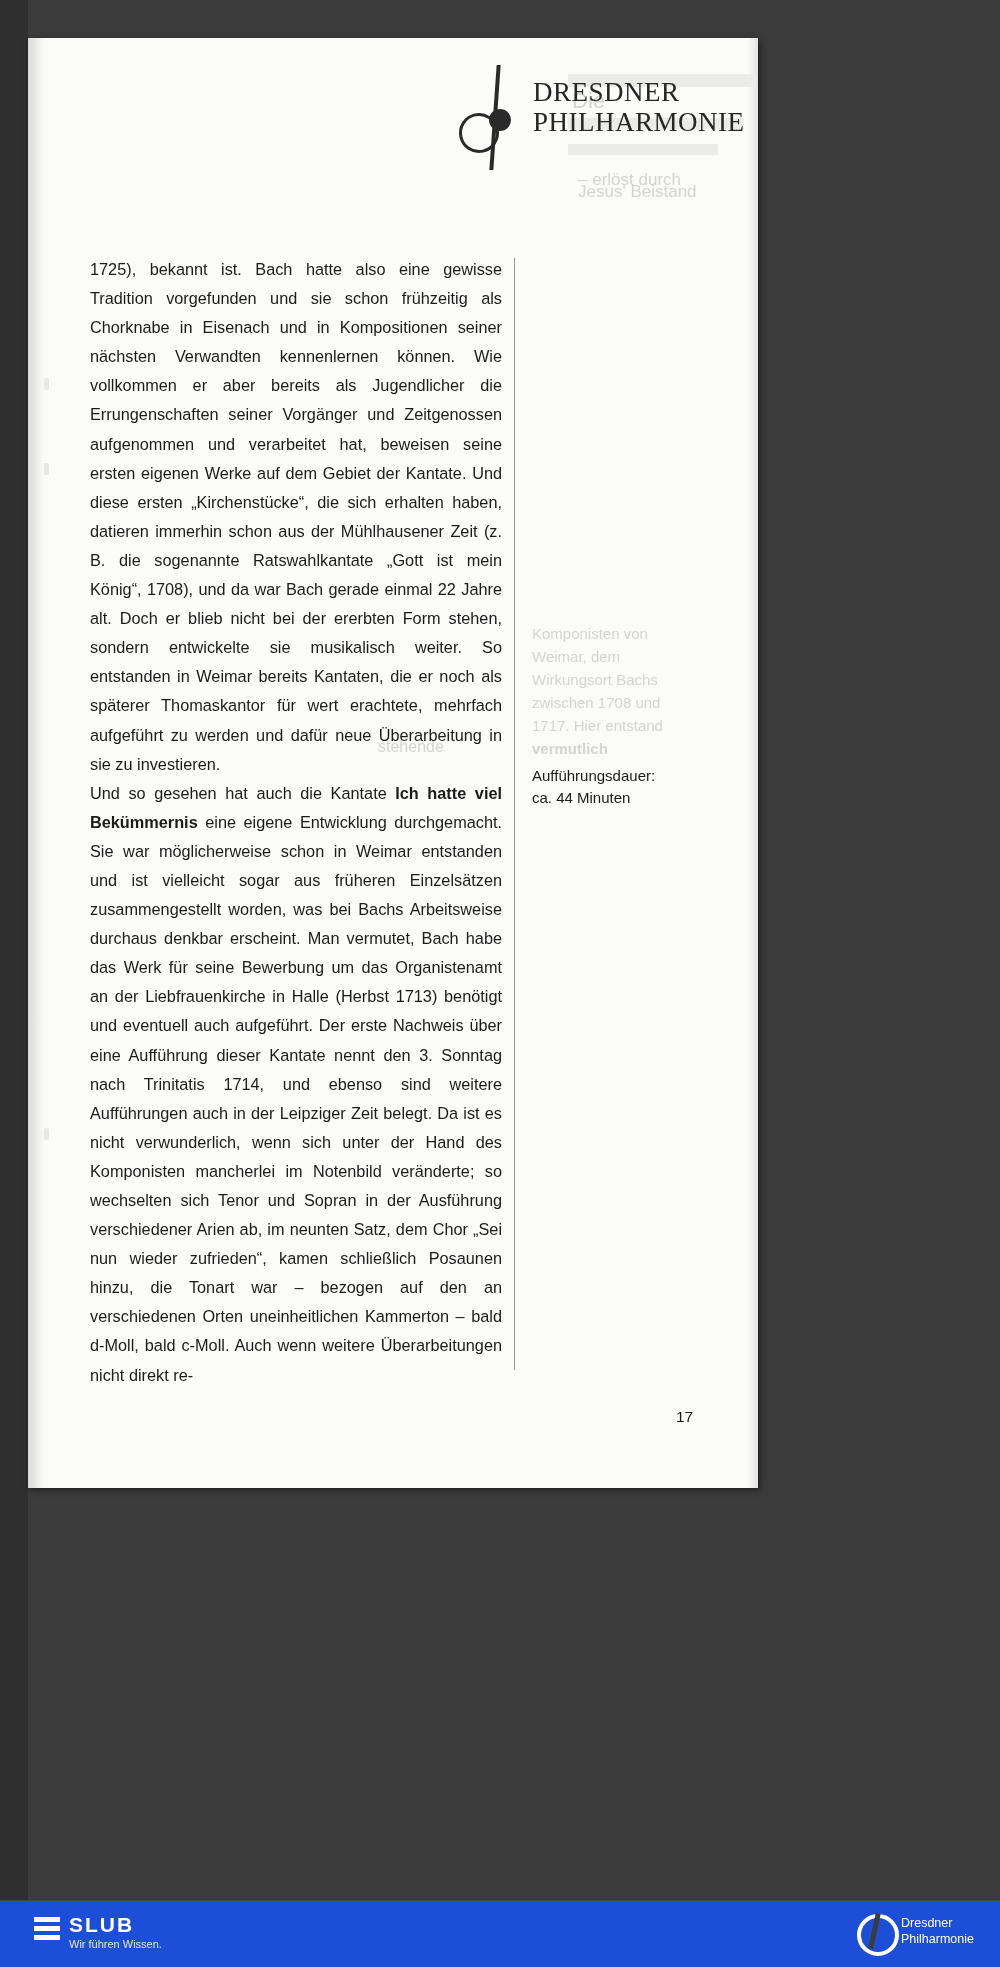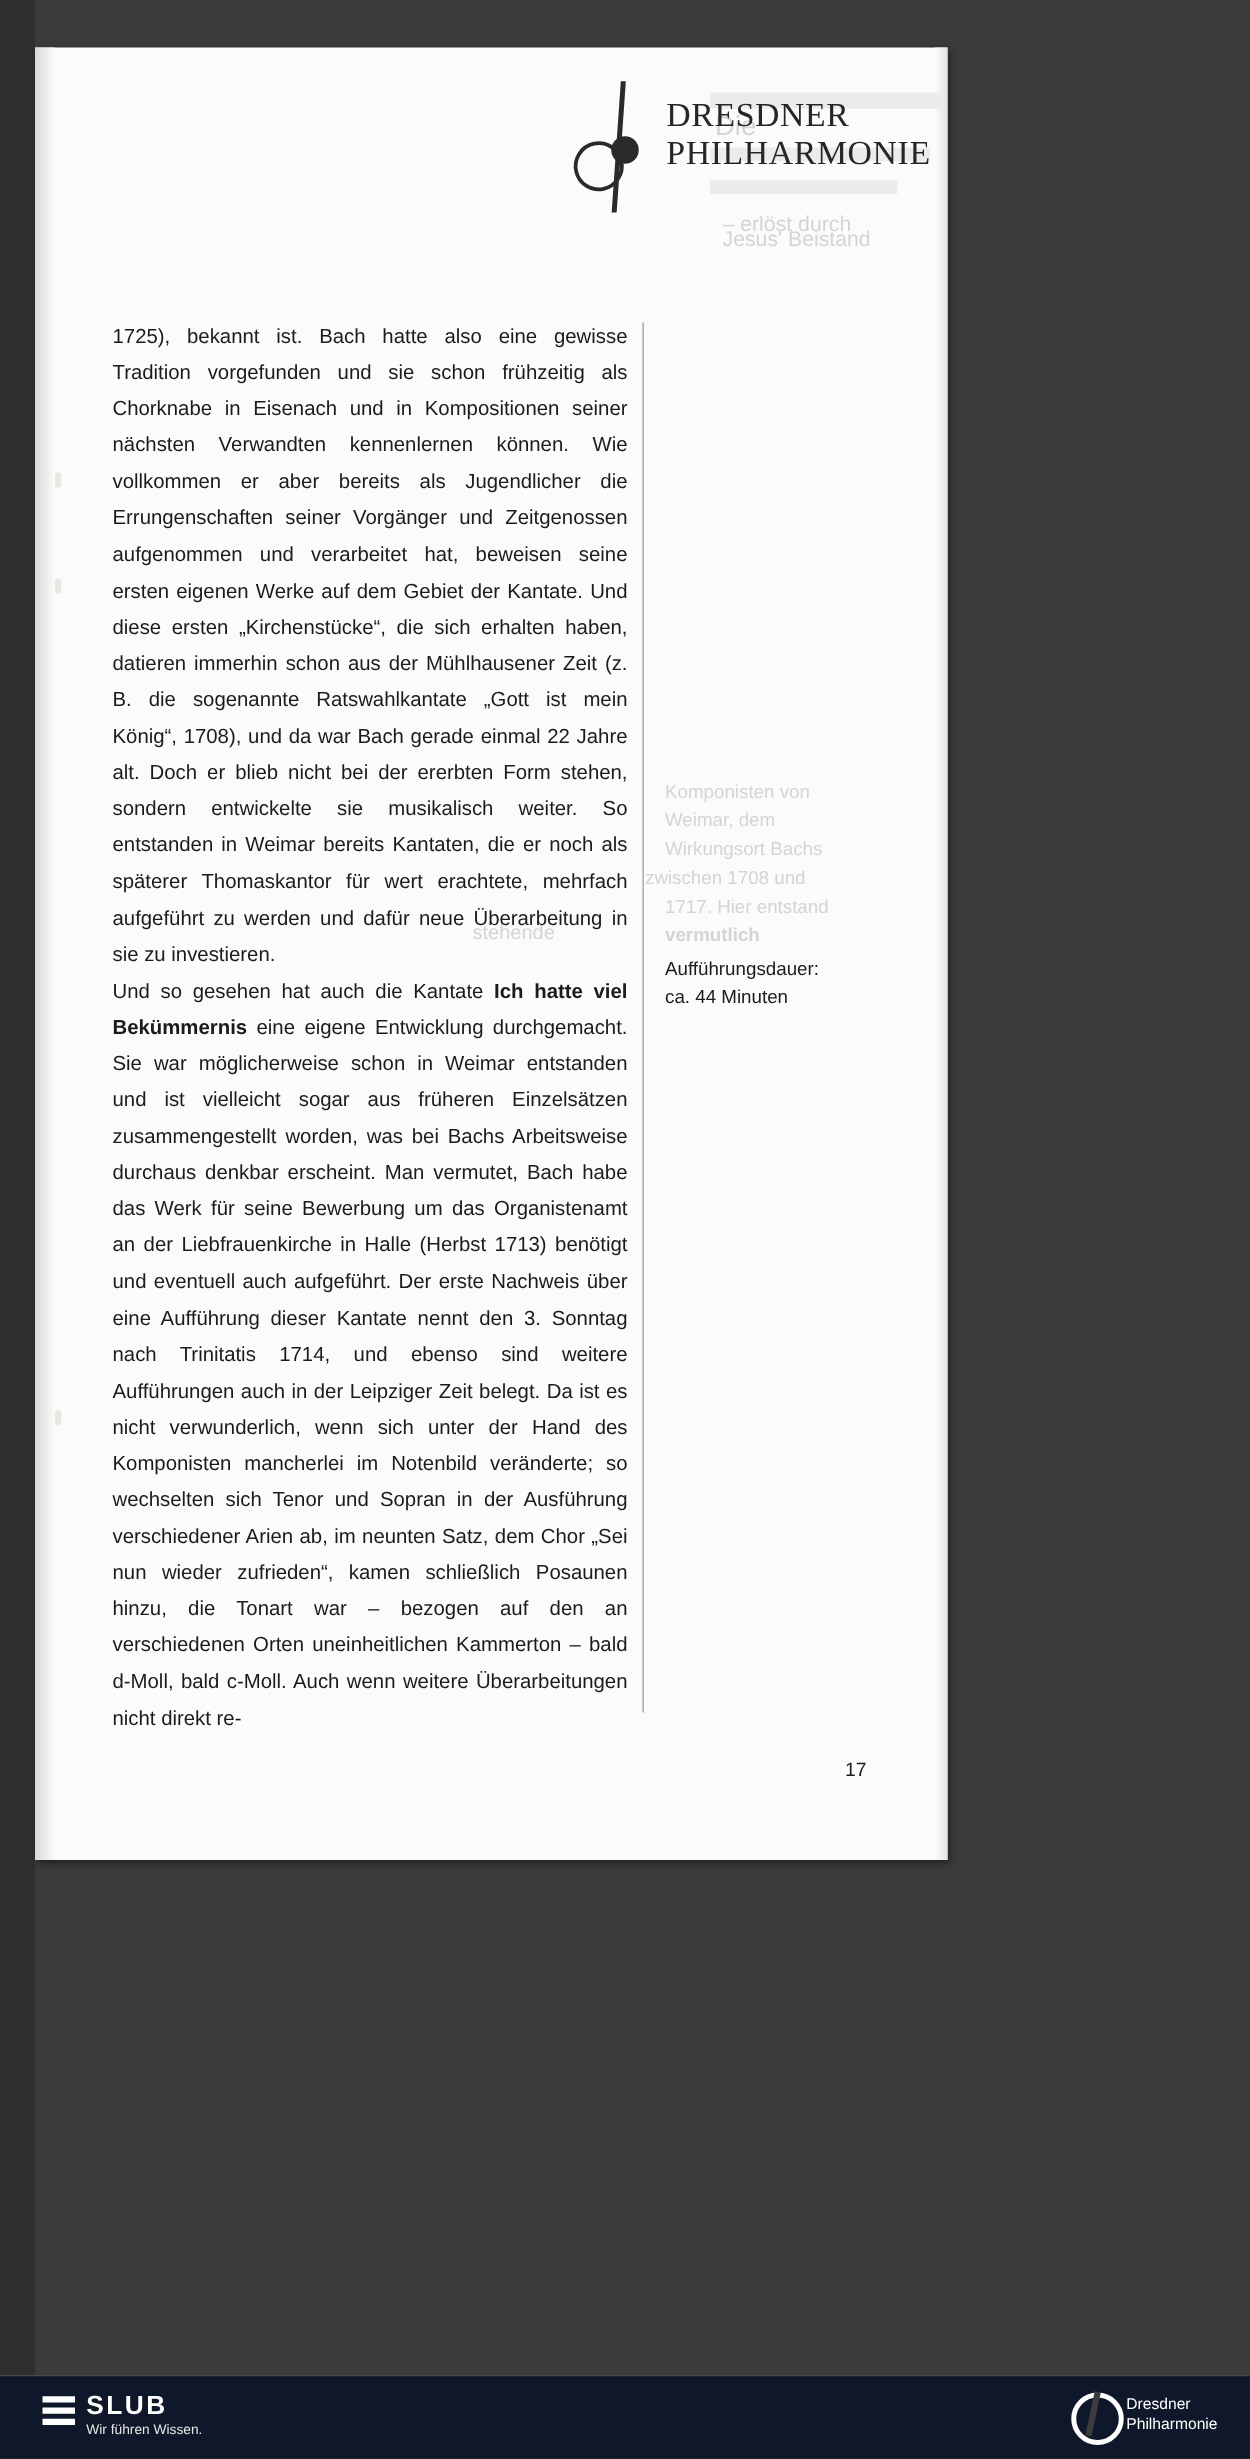--- a/index.html
+++ b/index.html
@@ -188,21 +188,21 @@
     color: #1b1b1b;
   }
 
   
   .toolbar {
     position: absolute;
     left: 0;
     top: 1900px;
     width: 1000px;
     height: 67px;
-    background: #0f172a;
+    background: #1d4ed8;
     border-top: 1px solid #4a4a4a;
   }
   .slub {
     position: absolute;
     left: 34px;
     top: 12px;
     color: #ffffff;
     display: flex;
     align-items: flex-start;
   }
@@ -285,21 +285,21 @@
   <div class="ghost-bar" style="left:568px; top:74px; width:188px; height:13px;"></div>
   <div class="ghost" style="left:572px; top:88px; font-size:22px;">Die</div>
   <div class="ghost-bar" style="left:568px; top:118px; width:176px; height:11px;"></div>
   <div class="ghost-bar" style="left:568px; top:144px; width:150px; height:11px;"></div>
   <div class="ghost" style="left:578px; top:170px; font-size:17px;">– erlöst durch</div>
   <div class="ghost" style="left:578px; top:182px; font-size:17px;">Jesus' Beistand</div>
 
   <div class="ghost" style="left:532px; top:625px; font-size:15px;">Komponisten von</div>
   <div class="ghost" style="left:532px; top:648px; font-size:15px;">Weimar, dem</div>
   <div class="ghost" style="left:532px; top:671px; font-size:15px;">Wirkungsort Bachs</div>
-  <div class="ghost" style="left:516px; top:694px; font-size:15px;">zwischen 1708 und</div>
+  <div class="ghost" style="left:532px; top:694px; font-size:15px;">zwischen 1708 und</div>
   <div class="ghost" style="left:532px; top:717px; font-size:15px;">1717. Hier entstand</div>
   <div class="ghost" style="left:532px; top:740px; font-size:15px;font-weight:bold;">vermutlich</div>
   <div class="ghost" style="left:378px; top:738px; font-size:16px;">stehende</div>
 
   <div class="masthead">
     <div class="logo-mark">
       <div class="logo-stem"></div>
       <div class="logo-bowl"></div>
       <div class="logo-dot"></div>
     </div>

